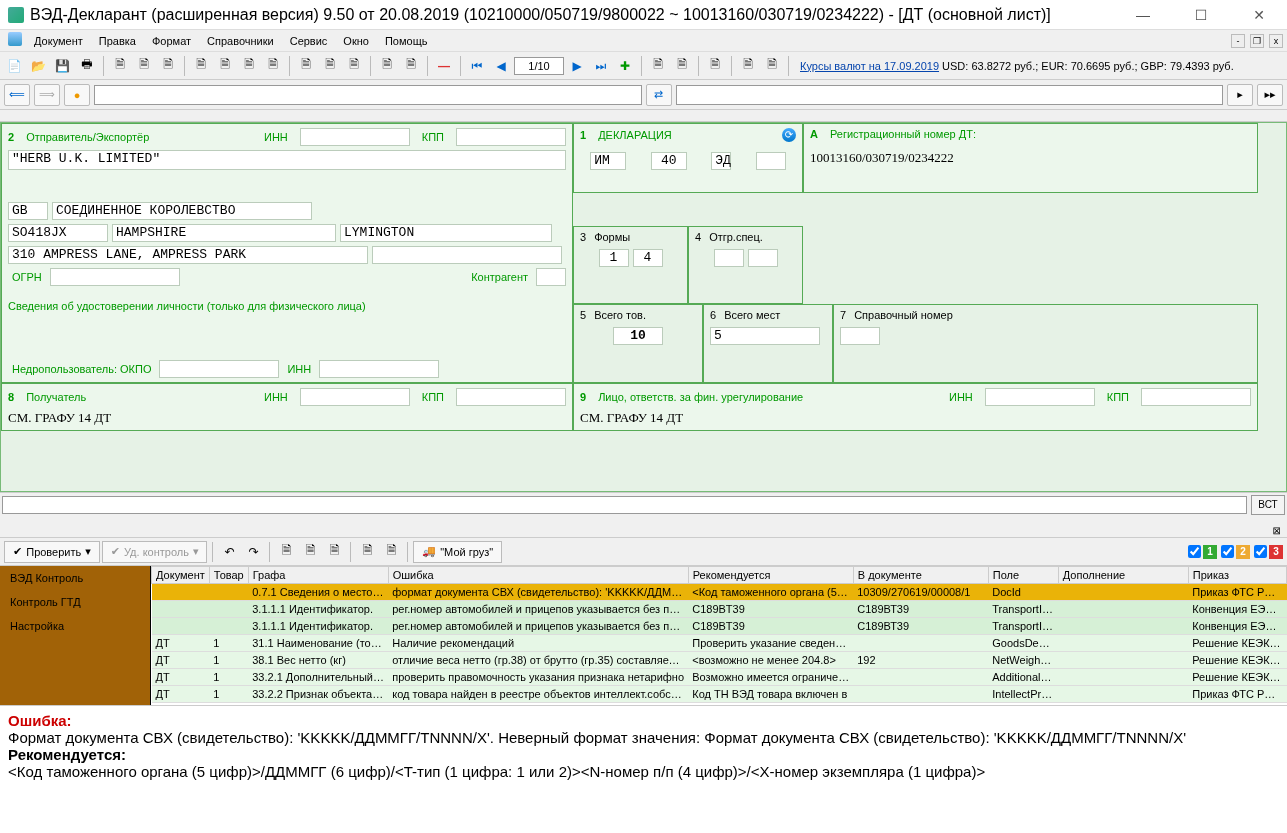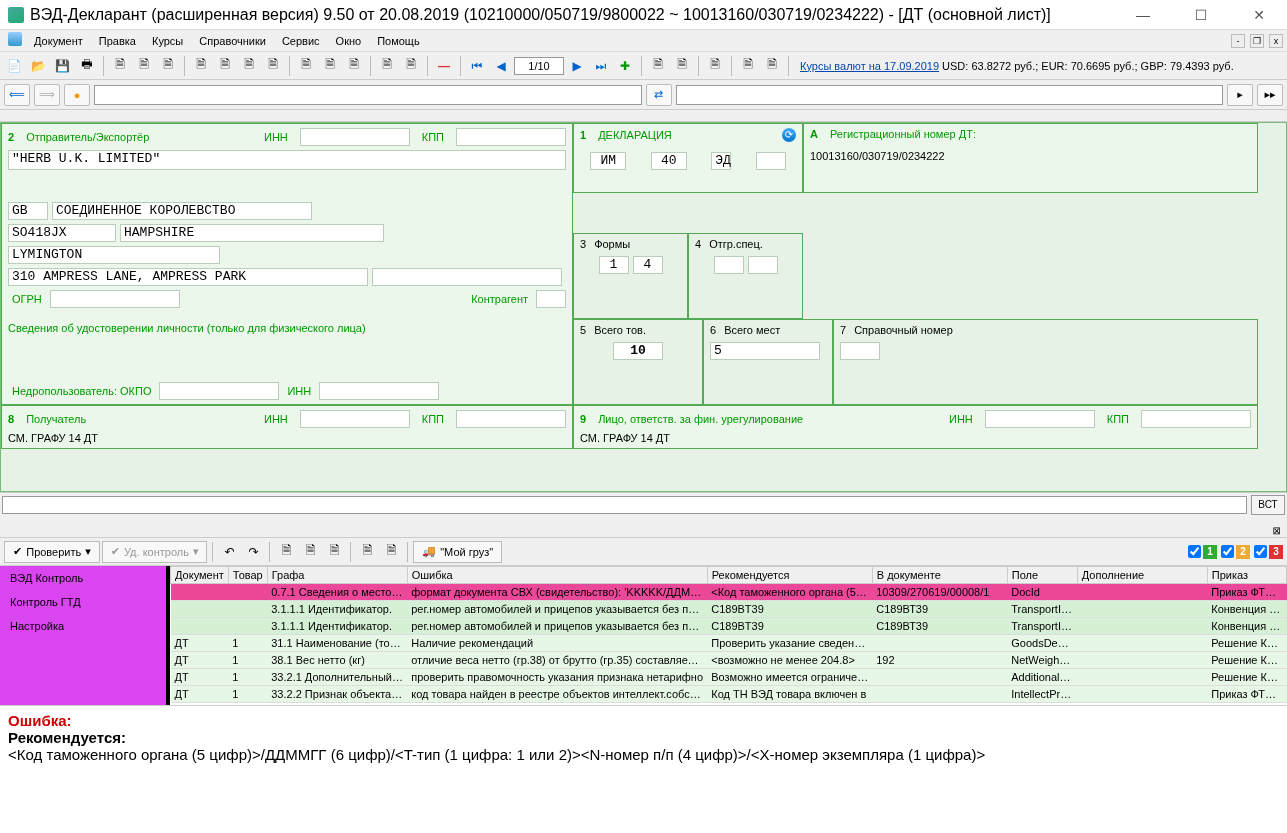--- a/index.html
+++ b/index.html
@@ -20,21 +20,21 @@
 .rates{margin-left:6px;font-size:11px}
 .rates .lnk{color:#0645ad;text-decoration:underline;cursor:pointer}
 .navbar{height:30px;background:#f0f0f0;border-bottom:1px solid #ccc;display:flex;align-items:center;padding:4px;gap:4px}
 .navbtn{width:26px;height:22px;background:#f8f8f8;border:1px solid #bbb;border-radius:2px;display:flex;align-items:center;justify-content:center;font-size:11px}
 .navfield{flex:1;height:20px;border:1px solid #999;background:#fff}
 .form-area{background:#e6f2e6;border:1px solid #7b7;overflow:auto;height:370px}
 .form-grid{display:grid;grid-template-columns:572px 230px 455px}
 .cell{border:1px solid #5a5;padding:4px 6px;position:relative;background:#ecf7ec}
 .cell .num{color:#090;font-weight:bold;font-size:11px;margin-right:4px}
 .cell .lbl{color:#090;font-size:11px}
-.mono{font-family:Liberation Sans, sans-serif;font-size:11px}
+.mono{font-family:Liberation Serif, serif;font-size:13px}
 .inlbl{color:#090;font-size:11px;margin:0 4px}
 .row{display:flex;align-items:center;gap:4px;margin-top:4px;flex-wrap:wrap}
 .box2{grid-column:1;grid-row:1/span 3}
 .box1{grid-column:2;grid-row:1}
 .boxA{grid-column:3;grid-row:1}
 .box34{grid-column:2;grid-row:2;display:flex;padding:0;border:0}
 .box34 .half{flex:1;border:1px solid #5a5;padding:4px 6px}
 .box567{grid-column:2/span 2;grid-row:3;display:flex;padding:0;border:0}
 .box567 .third{border:1px solid #5a5;padding:4px 6px}
 .box8{grid-column:1;grid-row:4}
@@ -45,27 +45,27 @@
 .statusstrip input{flex:1;height:18px;border:1px solid #999;background:#fff;font-size:11px}
 .statusstrip .btn{width:34px;height:20px;border:1px solid #999;background:#f4f4f4;margin-left:4px;font-size:10px;text-align:center;line-height:18px}
 .closex{text-align:right;padding:1px 6px;background:#f0f0f0;border-bottom:1px solid #ccc;font-size:10px;cursor:pointer}
 .checkbar{height:28px;background:#f0f0f0;border-bottom:1px solid #ccc;display:flex;align-items:center;padding:2px 4px;gap:2px}
 .checkbar .cb{height:22px;padding:0 8px;border:1px solid #bbb;background:#f8f8f8;display:flex;align-items:center;gap:4px;font-size:11px}
 .checkbar .right{margin-left:auto;display:flex;gap:4px;align-items:center}
 .chk{display:flex;align-items:center;gap:2px}
 .chk input{margin:0}
 .chk .q{width:14px;height:14px;text-align:center;line-height:14px;font-size:10px;font-weight:bold;color:#fff}
 .resultarea{display:flex;height:140px;border-bottom:1px solid #ccc}
-.sidetabs{width:170px;background:#d946ef;border-right:4px solid #000000}
+.sidetabs{width:151px;background:#a16207;border-right:1px solid #000000}
 .sidetabs div{padding:6px 10px;font-size:11px;cursor:default}
 .grid{flex:1;overflow:auto;font-size:11px}
 .grid table{border-collapse:collapse;width:100%}
 .grid th{background:#f0f0f0;border:1px solid #ccc;padding:2px 4px;text-align:left;font-weight:normal;font-size:11px;position:sticky;top:0}
 .grid td{border-bottom:1px solid #ddd;padding:2px 4px;white-space:nowrap;overflow:hidden;text-overflow:ellipsis;max-width:0}
-.grid tr.yellow td{background:#ec4899}
+.grid tr.yellow td{background:#eab308}
 .grid tr.green td{background:#d6f0d6}
 .grid tr.lgreen td{background:#e6f7e6}
 .detail{padding:6px 8px;font-size:15px;height:80px;overflow:auto}
 .detail .err{color:#c00;font-weight:bold}
 .detail .rec{font-weight:bold}
 .ico-s{width:14px;height:14px;display:inline-block;background:#888;border-radius:2px}
 .c-blue{color:#06c}
 .c-green{color:#090}
 .btn-blue{background:linear-gradient(#4af,#07c);color:#fff;border-radius:8px;width:14px;height:14px;display:inline-block;text-align:center;line-height:13px;font-size:10px}
 </style>
@@ -80,21 +80,21 @@
     <span>☐</span>
     <span>✕</span>
   </div>
 </div>
 
 <div class="menubar">
   <div class="left">
     <span class="ico-s" style="background:linear-gradient(#9cf,#39c);margin:0 4px"></span>
     <span class="mi">Документ</span>
     <span class="mi">Правка</span>
-    <span class="mi">Курсы</span>
+    <span class="mi">Формат</span>
     <span class="mi">Справочники</span>
     <span class="mi">Сервис</span>
     <span class="mi">Окно</span>
     <span class="mi">Помощь</span>
   </div>
   <div class="right">
     <span>-</span>
     <span>❐</span>
     <span>x</span>
   </div>
@@ -170,22 +170,22 @@
   </div>
   <div class="row">
           <span class="fld mono" style="width:100%;height:20px">"HERB U.K. LIMITED"</span>
         </div>
   <div style="height:28px"></div>
   <div class="row">
     <span class="fld mono" style="width:40px">GB</span>
     <span class="fld mono" style="width:260px">СОЕДИНЕННОЕ КОРОЛЕВСТВО</span>
   </div>
   <div class="row">
-    <span class="fld mono" style="width:108px">SO418JX</span>
-    <span class="fld mono" style="width:264px">HAMPSHIRE</span>
+    <span class="fld mono" style="width:100px">SO418JX</span>
+    <span class="fld mono" style="width:224px">HAMPSHIRE</span>
     <span class="fld mono" style="width:212px">LYMINGTON</span>
   </div>
   <div class="row">
     <span class="fld mono" style="width:360px">310 AMPRESS LANE, AMPRESS PARK</span>
     <span class="fld mono" style="width:190px"></span>
   </div>
   <div class="row">
     <span class="inlbl">ОГРН</span>
     <span class="fld" style="width:130px"></span>
     <span style="flex:1"></span>
@@ -204,21 +204,21 @@
 </div>
 
 <div class="cell box1" style="height:70px">
   <div class="hdrRow">
           <span class="num">1</span>
           <span class="lbl">ДЕКЛАРАЦИЯ</span>
           <span style="flex:1"></span>
           <span class="btn-blue">⟳</span>
         </div>
   <div class="row" style="margin-top:10px;justify-content:space-around">
-    <span class="fld mono" style="width:36px;text-align:center">ИМ</span>
+    <span class="fld mono" style="width:36px;text-align:left">ИМ</span>
     <span class="fld mono" style="width:36px;text-align:center">40</span>
     <span class="fld mono" style="width:16px;text-align:left">ЭД</span>
     <span class="fld" style="width:30px"></span>
   </div>
 </div>
 
 <div class="cell boxA" style="height:70px">
   <div class="hdrRow">
           <span class="num">A</span>
           <span class="lbl">Регистрационный номер ДТ:</span>
@@ -475,15 +475,16 @@
             <td></td>
             <td>Приказ ФТС РФ № 626 от 25.0</td>
           </tr>
         </tbody>
     </table>
   </div>
 </div>
 
 <div class="detail">
   <div><span class="err">Ошибка:</span></div>
+  <div>Формат документа СВХ (свидетельство): 'KKKKK/ДДММГГ/TNNNN/X'. Неверный формат значения: Формат документа СВХ (свидетельство): 'KKKKK/ДДММГГ/TNNNN/X'</div>
   <div><span class="rec">Рекомендуется:</span></div>
   <div>&lt;Код таможенного органа (5 цифр)&gt;/ДДММГГ (6 цифр)/&lt;T-тип (1 цифра: 1 или 2)&gt;&lt;N-номер п/п (4 цифр)&gt;/&lt;X-номер экземпляра (1 цифра)&gt;</div>
 </div>
 
 </body></html>

